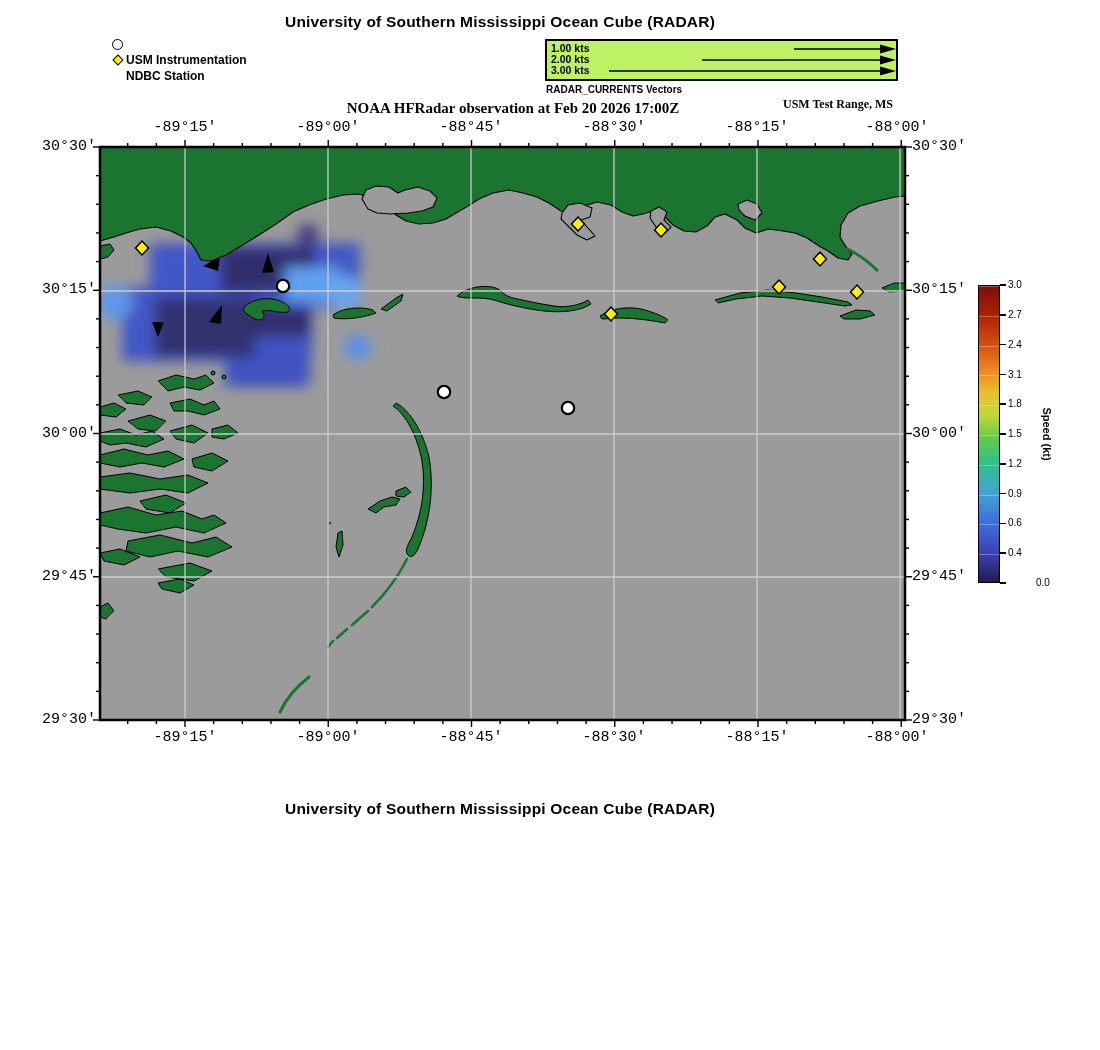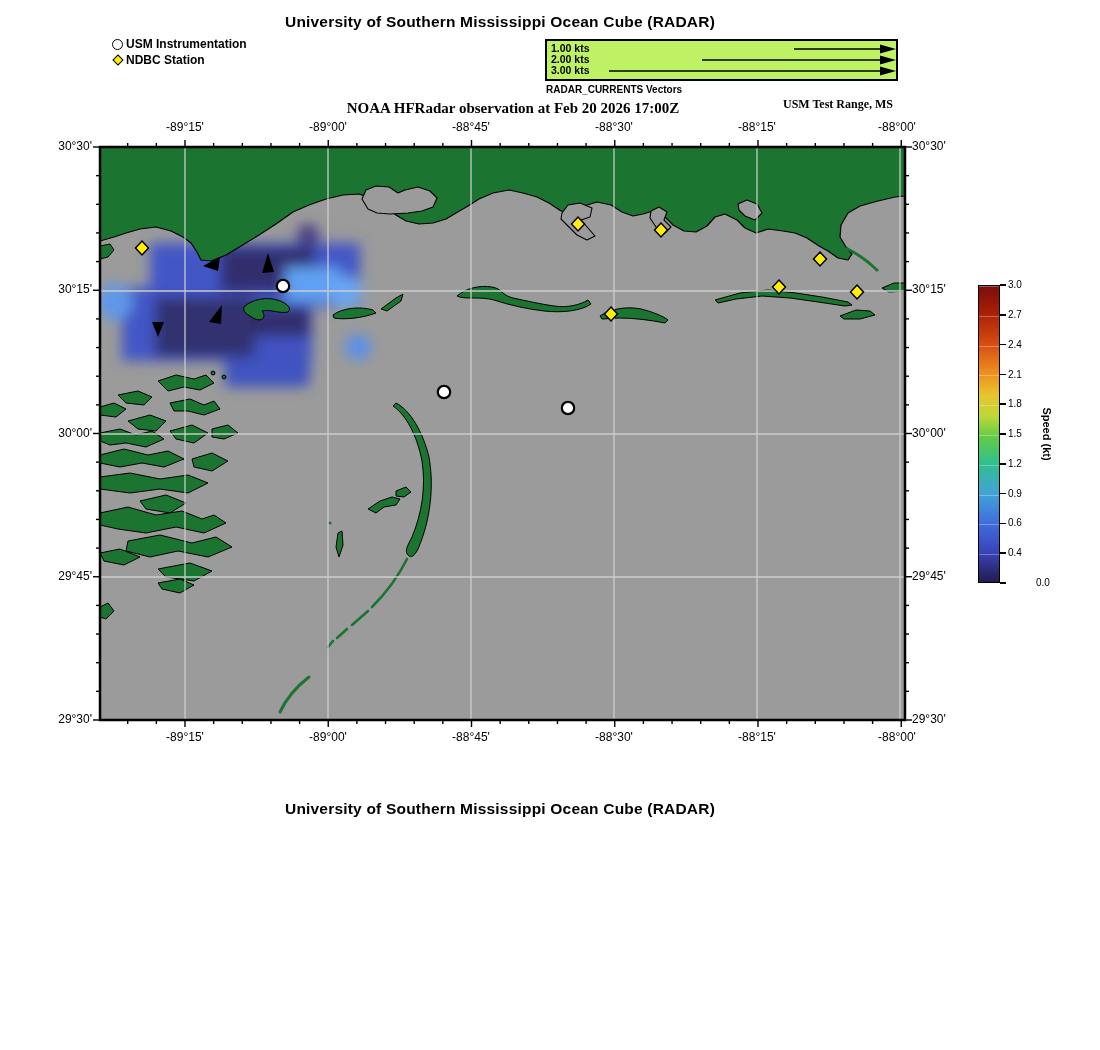--- a/index.html
+++ b/index.html
@@ -14,36 +14,36 @@
     font-size:15.5px; font-weight:bold; letter-spacing:0.2px;
   }
   .subtitle-serif {
     left:0; width:1000px; text-align:center;
     font-family:"Liberation Serif", serif; font-weight:bold; font-size:15px;padding-left:26px;
   }
   .range-label {
     left:768px; top:97px; width:140px; text-align:center;
     font-family:"Liberation Serif", serif; font-weight:bold; font-size:12px;
   }
-  .legend-row { font-size:12px; font-weight:bold; line-height:13px; }
+  .legend-row { font-size:12px; font-weight:bold; line-height:13px;margin-top:16px; }
   .legend-circle {
     left:112px; top:39px; width:11px; height:11px; border-radius:50%;
     border:1.6px solid #000; background:#fff;
   }
   .legend-diamond {
     left:114px; top:56px; width:8px; height:8px;
     border:1.4px solid #000; background:#ffee00; transform:rotate(45deg);
   }
   .vector-box {
     left:545px; top:39px; width:353px; height:42px;
     border:2px solid #000; background:#bef264;
   }
   .vector-label { position:absolute; left:4px; font-size:10.5px; font-weight:bold; line-height:11px; }
   .vector-caption { left:546px; top:84px; font-size:10px; font-weight:bold;text-align:right; }
-  .tick-label { font-size:12px; line-height:13px; white-space:nowrap; }
+  .tick-label { font-size:15px; line-height:13px; white-space:nowrap;font-family:Liberation Mono, monospace; }
   .lon-label { transform:translateX(-50%); }
   .lat-label-left { width:50px; text-align:right; }
   .lat-label-right { width:50px; text-align:left; }
   .colorbar {
     left:978px; top:285px; width:22px; height:298px;
     border:1.5px solid #000;
     background:
       repeating-linear-gradient(to bottom,
         rgba(255,255,255,0.30) 0px, rgba(255,255,255,0.30) 1px,
         rgba(255,255,255,0) 1px, rgba(255,255,255,0) 29.8px),
@@ -350,21 +350,21 @@
     <div style="position: absolute; left: 1000px; top: 433.25px; width: 6px; height: 1.5px; background: rgb(0, 0, 0);"></div>
     <div style="position: absolute; left: 1000px; top: 463.05px; width: 6px; height: 1.5px; background: rgb(0, 0, 0);"></div>
     <div style="position: absolute; left: 1000px; top: 492.85px; width: 6px; height: 1.5px; background: rgb(0, 0, 0);"></div>
     <div style="position: absolute; left: 1000px; top: 522.65px; width: 6px; height: 1.5px; background: rgb(0, 0, 0);"></div>
     <div style="position: absolute; left: 1000px; top: 552.45px; width: 6px; height: 1.5px; background: rgb(0, 0, 0);"></div>
     <div style="position: absolute; left: 1000px; top: 582.25px; width: 6px; height: 1.5px; background: rgb(0, 0, 0);"></div>
   </div>
 <div class="abs cb-label" style="left:1008px;top:279px">3.0</div>
 <div class="abs cb-label" style="left:1008px;top:309px">2.7</div>
 <div class="abs cb-label" style="left:1008px;top:339px">2.4</div>
-<div class="abs cb-label" style="left:1008px;top:369px">2.1</div>
+<div class="abs cb-label" style="left:1008px;top:369px">3.1</div>
 <div class="abs cb-label" style="left:1008px;top:398px">1.8</div>
 <div class="abs cb-label" style="left:1008px;top:428px">1.5</div>
 <div class="abs cb-label" style="left:1008px;top:458px">1.2</div>
 <div class="abs cb-label" style="left:1008px;top:488px">0.9</div>
 <div class="abs cb-label" style="left:1008px;top:517px">0.6</div>
 <div class="abs cb-label" style="left:1008px;top:547px">0.4</div>
 <div class="abs cb-label" style="left:1036px;top:577px">0.0</div>
 <div class="abs cb-axis-label">Speed (kt)</div>
 
 <div class="abs title" style="top:800px">University of Southern Mississippi Ocean Cube (RADAR)</div>

